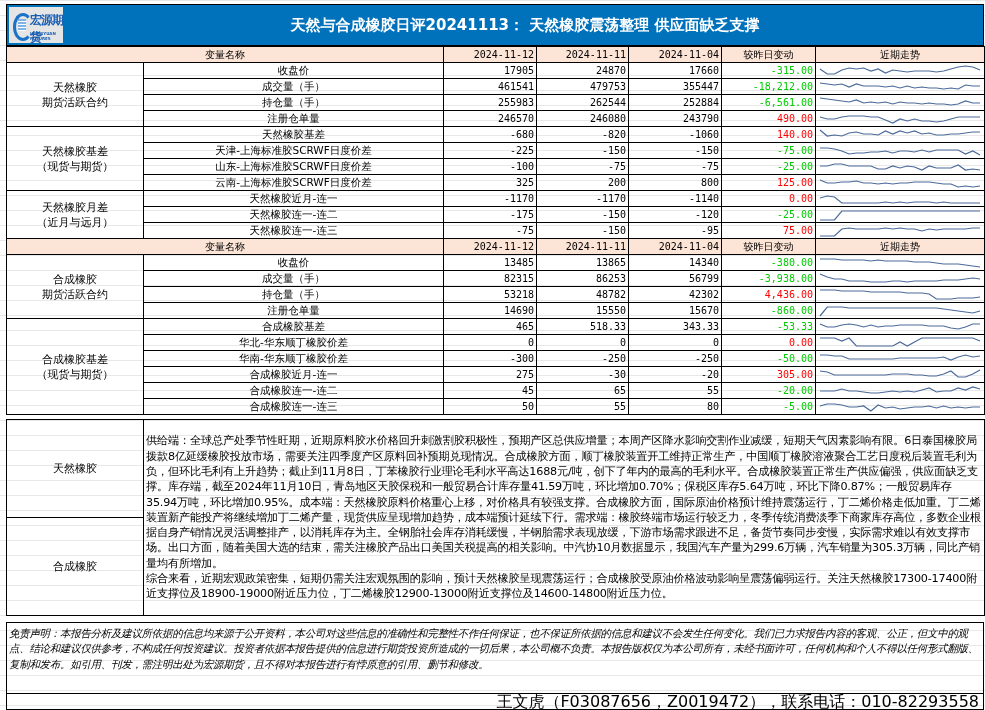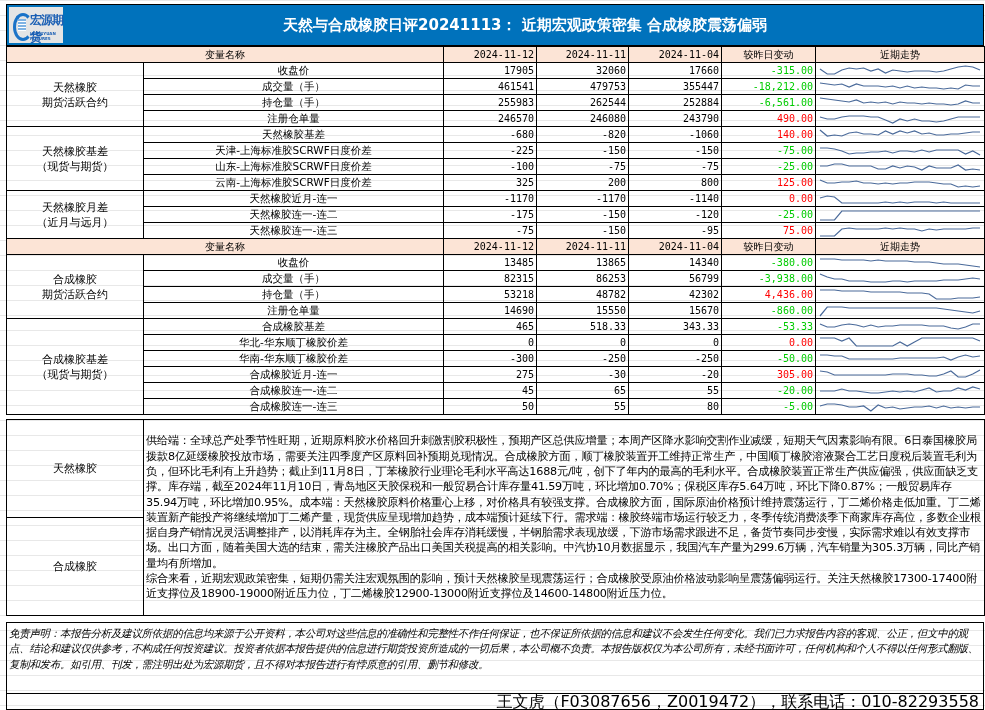--- a/index.html
+++ b/index.html
@@ -40,21 +40,21 @@
 <div class="gridbg"></div>
 
 <div class="sheet">
   <div class="banner">
     <div class="logo">
       <div class="ring"></div>
       <div class="bars"></div>
       <div class="cn">宏源期货</div>
       <div class="en">HONGYUAN FUTURES</div>
     </div>
-    <div class="title">天然与合成橡胶日评20241113： 近期宏观政策密集 合成橡胶震荡偏弱</div>
+    <div class="title">天然与合成橡胶日评20241113： 天然橡胶震荡整理 供应面缺乏支撑</div>
   </div>
 
   <table class="data">
     <colgroup>
       <col style="width:137px">
         <col style="width:300px">
         <col style="width:93px">
         <col style="width:92px">
         <col style="width:93px">
         <col style="width:94px">
@@ -69,21 +69,21 @@
           <td>较昨日变动</td>
           <td>近期走势</td>
         </tr>
         <tr>
           <td class="grp" rowspan="4">
             <div>天然橡胶</div>
             <div>期货活跃合约</div>
           </td>
           <td class="var">收盘价</td>
           <td class="num">17905</td>
-          <td class="num">32060</td>
+          <td class="num">24870</td>
           <td class="num">17660</td>
           <td class="chg dn">-315.00</td>
           <td class="spark">
             <svg viewBox="0 0 169 15" preserveAspectRatio="none">
               <path d="M4.0 6.0 L11.3 11.0 L18.6 11.0 L26.0 7.0 L33.3 5.0 L40.6 6.0 L47.9 5.0 L55.2 8.0 L62.5 6.0 L69.9 10.0 L77.2 7.0 L84.5 8.0 L91.8 9.0 L99.1 8.0 L106.5 8.0 L113.8 8.0 L121.1 9.0 L128.4 8.0 L135.7 6.0 L143.0 4.0 L150.4 3.0 L157.7 4.0 L165.0 7.0" fill="none" stroke="#4a6a9a" stroke-width="1.2"></path>
             </svg>
           </td>
         </tr>
         <tr>
           <td class="var">成交量（手）</td>

